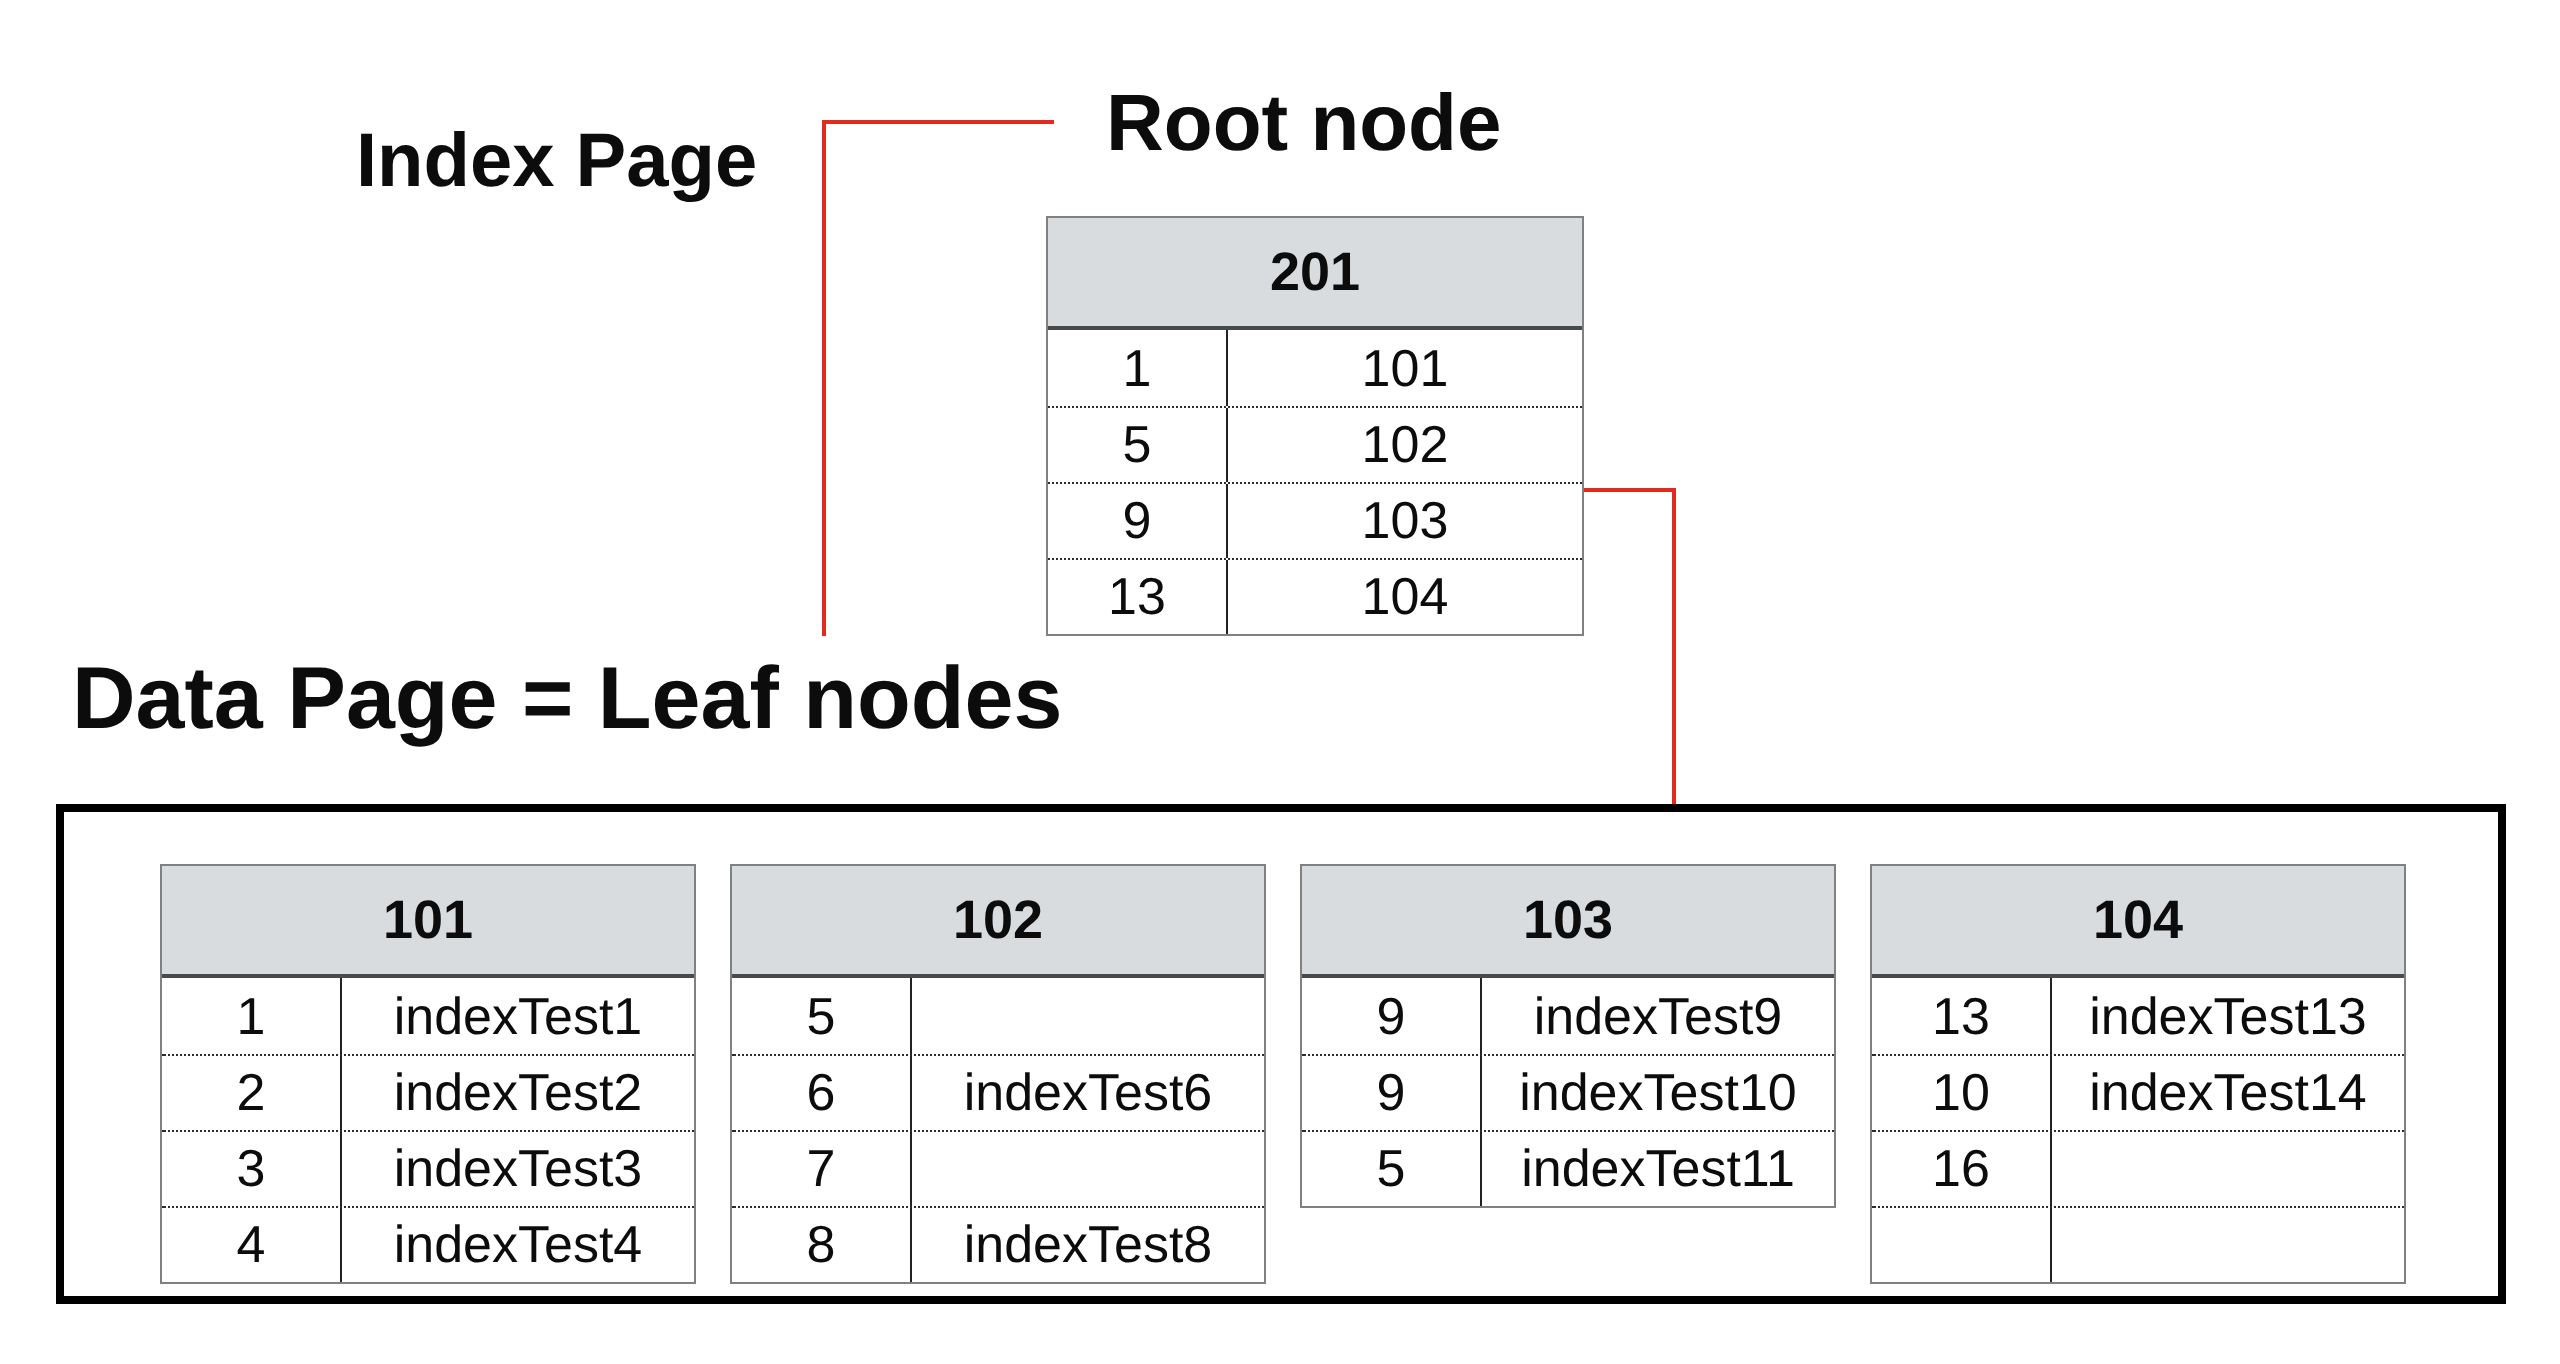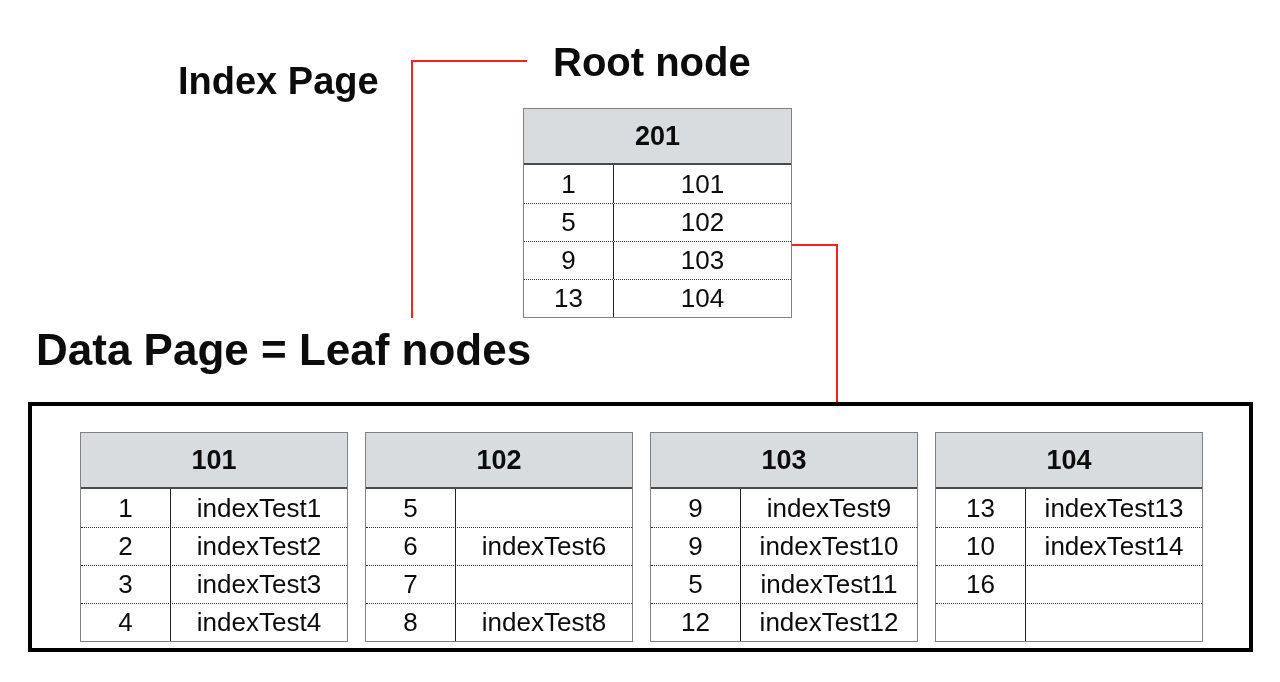--- a/index.html
+++ b/index.html
@@ -162,24 +162,20 @@
       <div class="cell val">indexTest9</div>
     </div>
     <div class="trow">
       <div class="cell key">9</div>
       <div class="cell val">indexTest10</div>
     </div>
     <div class="trow">
       <div class="cell key">5</div>
       <div class="cell val">indexTest11</div>
     </div>
-    <div class="trow">
-      <div class="cell key">12</div>
-      <div class="cell val">indexTest12</div>
-    </div>
   </div>
 
   <div class="dtable w-leaf" style="left:935px; top:432px;">
     <div class="thead">104</div>
     <div class="trow">
       <div class="cell key">13</div>
       <div class="cell val">indexTest13</div>
     </div>
     <div class="trow">
       <div class="cell key">10</div>

